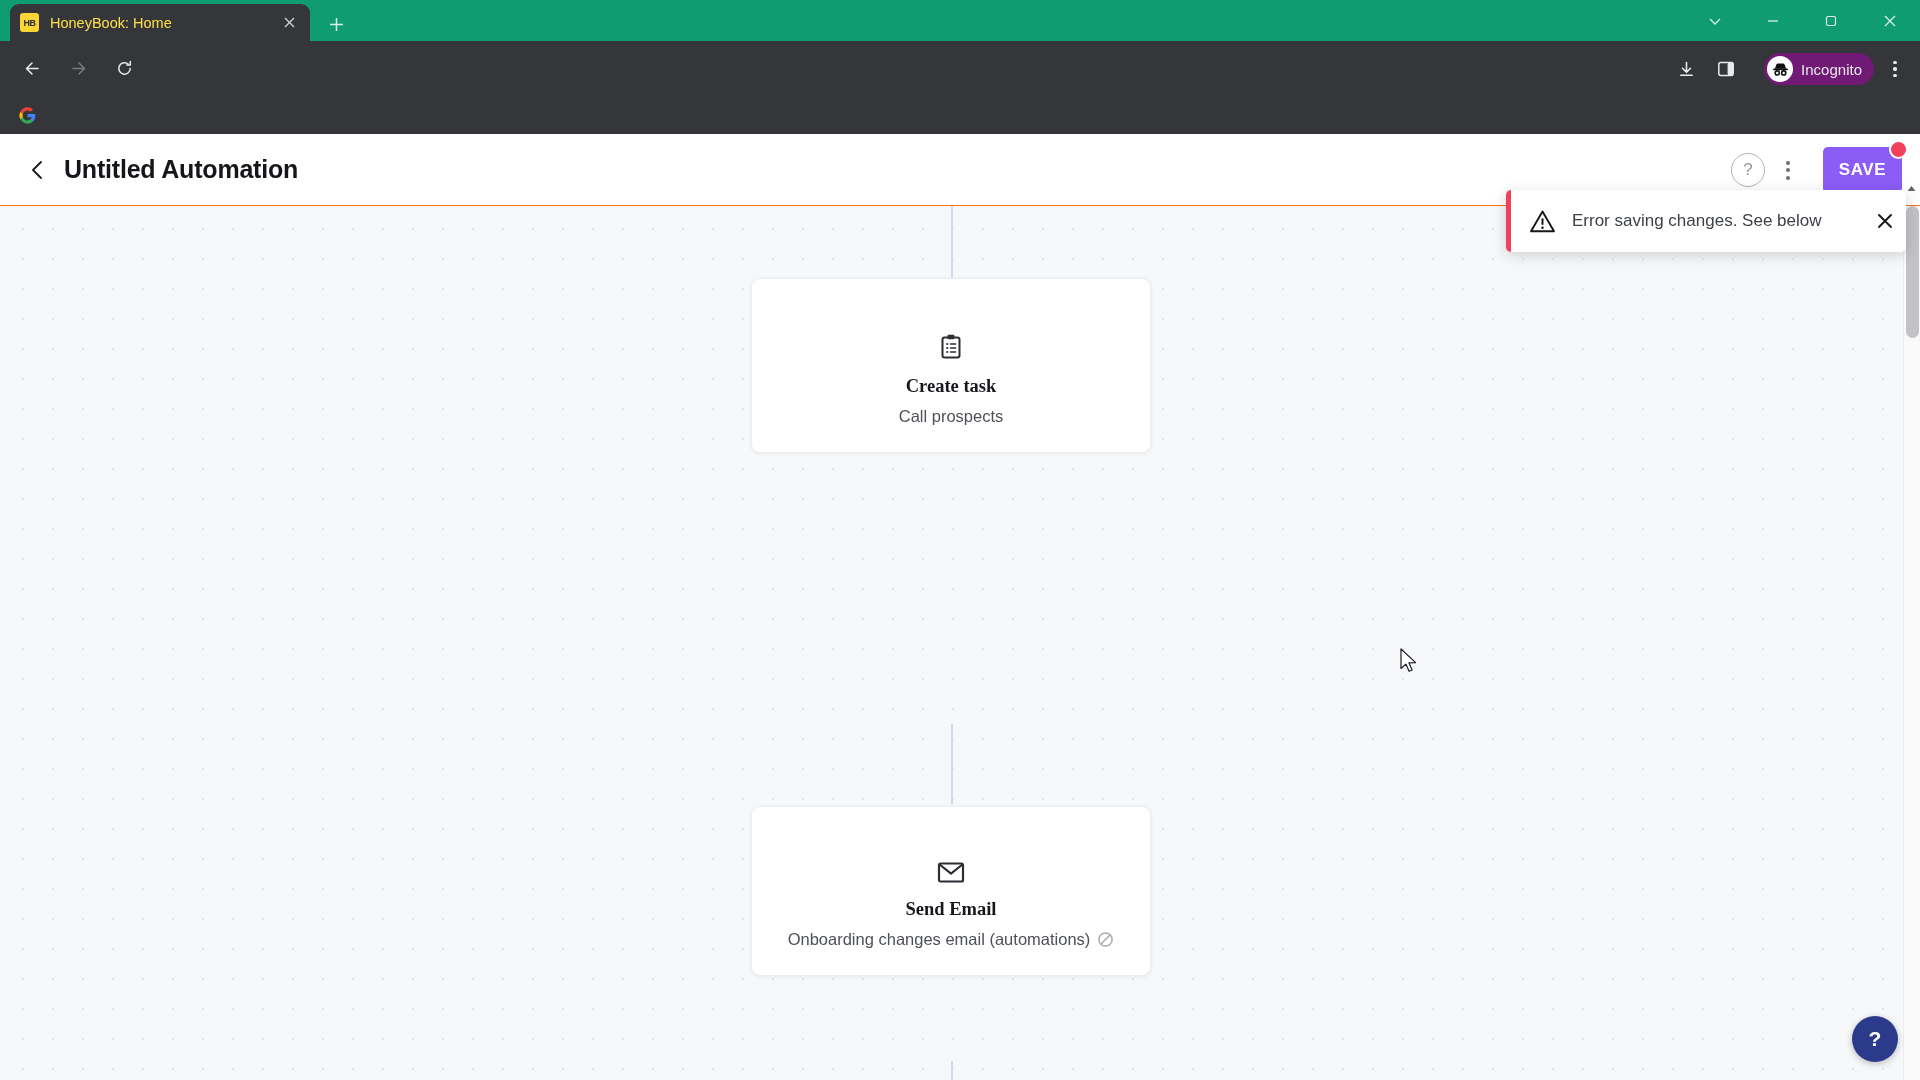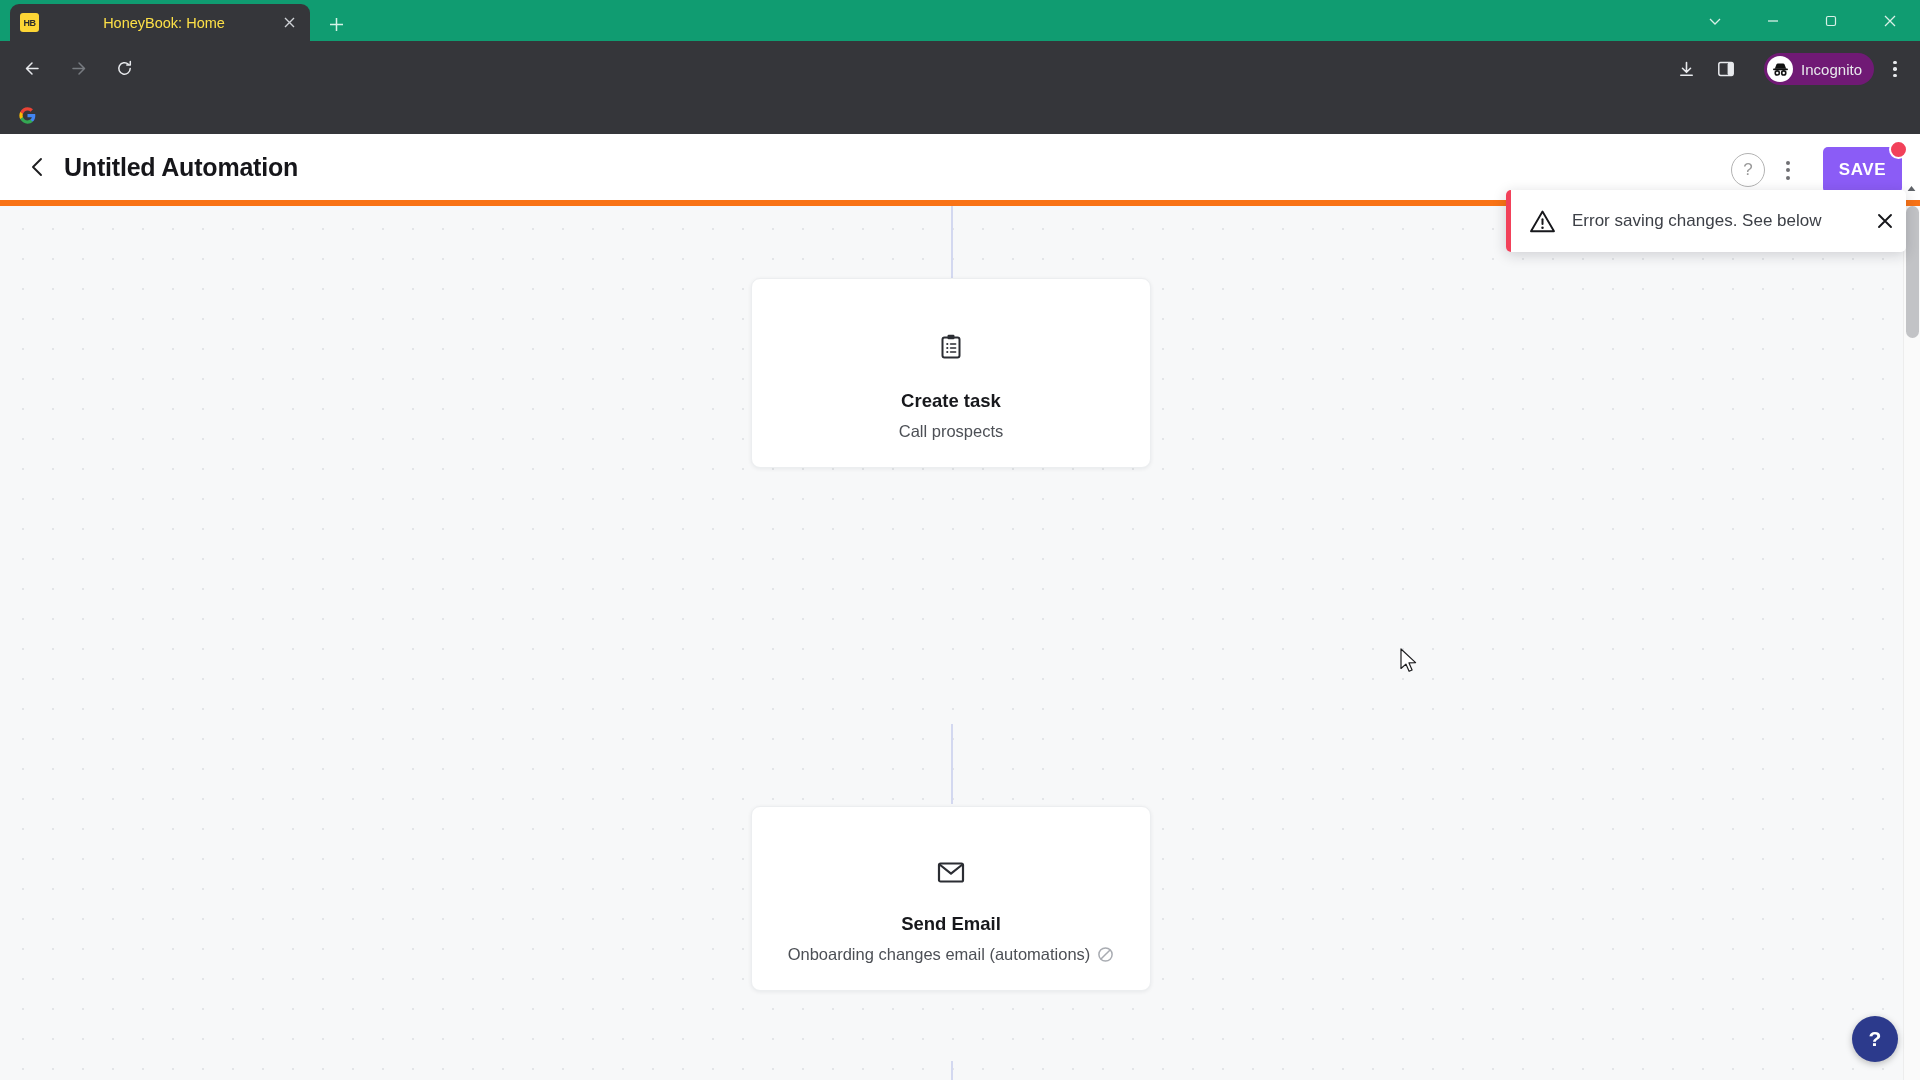--- a/index.html
+++ b/index.html
@@ -7,21 +7,20 @@
     width: 1920px; height: 1080px;
     overflow: hidden;
     font-family: "Liberation Sans", sans-serif;
     background: #fff;
   }
 
   
   .titlebar {
     position: absolute; top: 0; left: 0; width: 1920px; height: 51px;
     background: #109c71;
-    text-align: center;
   }
   .tab {
     position: absolute; left: 10px; top: 4px;
     width: 300px; height: 37px;
     background: #35363a;
     border-radius: 9px 9px 0 0;
     display: flex; align-items: center;
     padding: 0 10px;
   }
   .tab-favicon {
@@ -117,21 +116,21 @@
     position: absolute; top: 96px; left: 0; width: 1920px; height: 38px;
     background: #35363a;
     display: flex; align-items: center; padding-left: 14px;
   }
   .bm-item { width: 26px; height: 26px; display: flex; align-items: center; justify-content: center; }
 
   
   .app-header {
     position: absolute; top: 134px; left: 0; width: 1920px; height: 72px;
     background: #ffffff;
-    border-bottom: 6px solid #f97316;
+    border-bottom: 1px solid #f97316;
     display: flex; align-items: center;
     z-index: 20;
   }
   .back-chevron {
     margin-left: 20px; width: 36px; height: 36px;
     display: flex; align-items: center; justify-content: center;
     color: #1d1d1f;
   }
   .page-title {
     margin-left: 8px;
@@ -195,22 +194,22 @@
   }
   .card-approval {
     font-size: 16.5px; color: #a6a9af; line-height: 1.55;
     text-align: center; margin-top: 2px;
   }
   .card-icon {
     display: flex; align-items: center; justify-content: center;
     margin-top: 24px; color: #2b2d33;
   }
   .card-action {
-    text-align: center; margin-top: 29px;
-    font-size: 18.5px; font-weight: 700; color: #17181c;
+    text-align: center; margin-top: 15px;
+    font-size: 18.5px; font-weight: 700; color: #17181c; font-family: Liberation Serif, serif;
   }
   .card-sub {
     text-align: center; margin-top: 10px;
     font-size: 16.5px; color: #4d5056;
     display: flex; align-items: center; justify-content: center; gap: 7px;
   }
 
   
   .toast {
     position: absolute; top: 190px; right: 14px;

